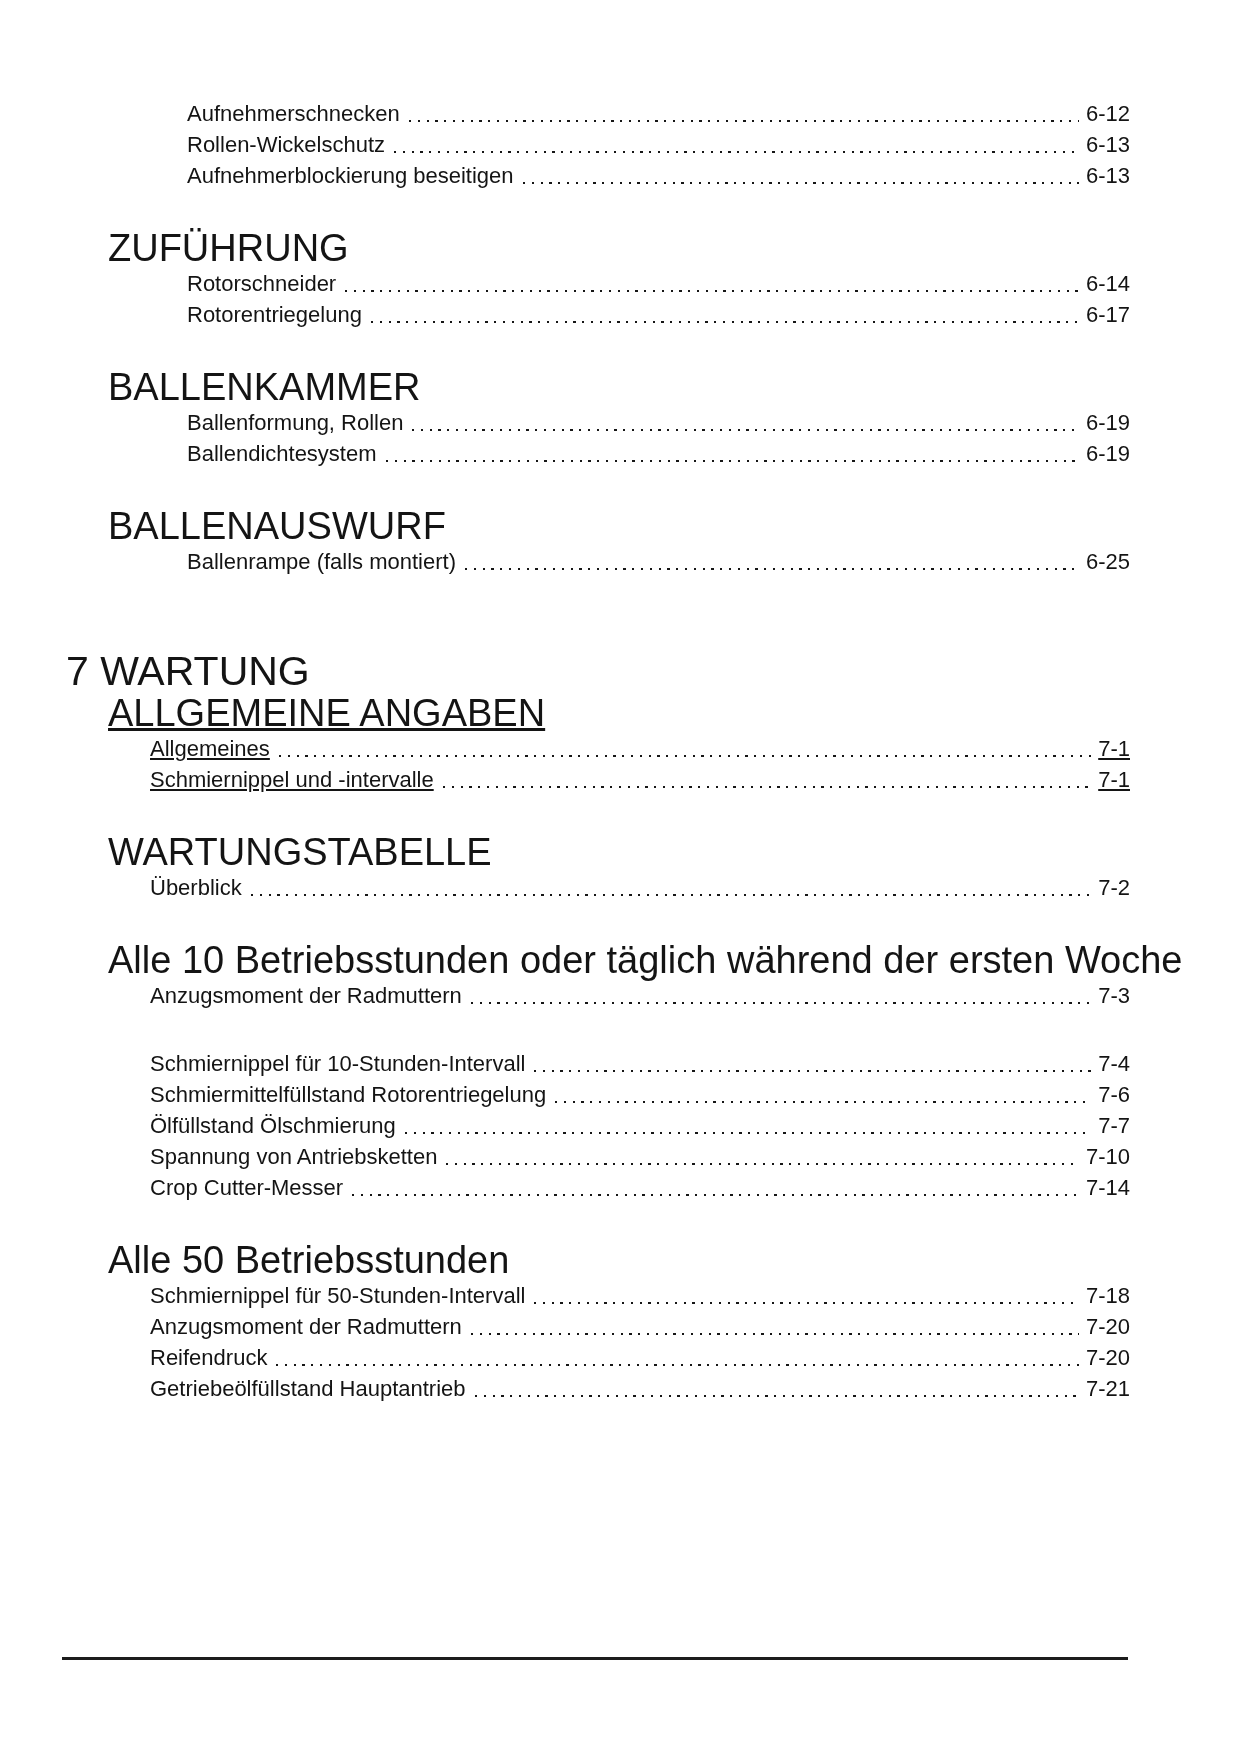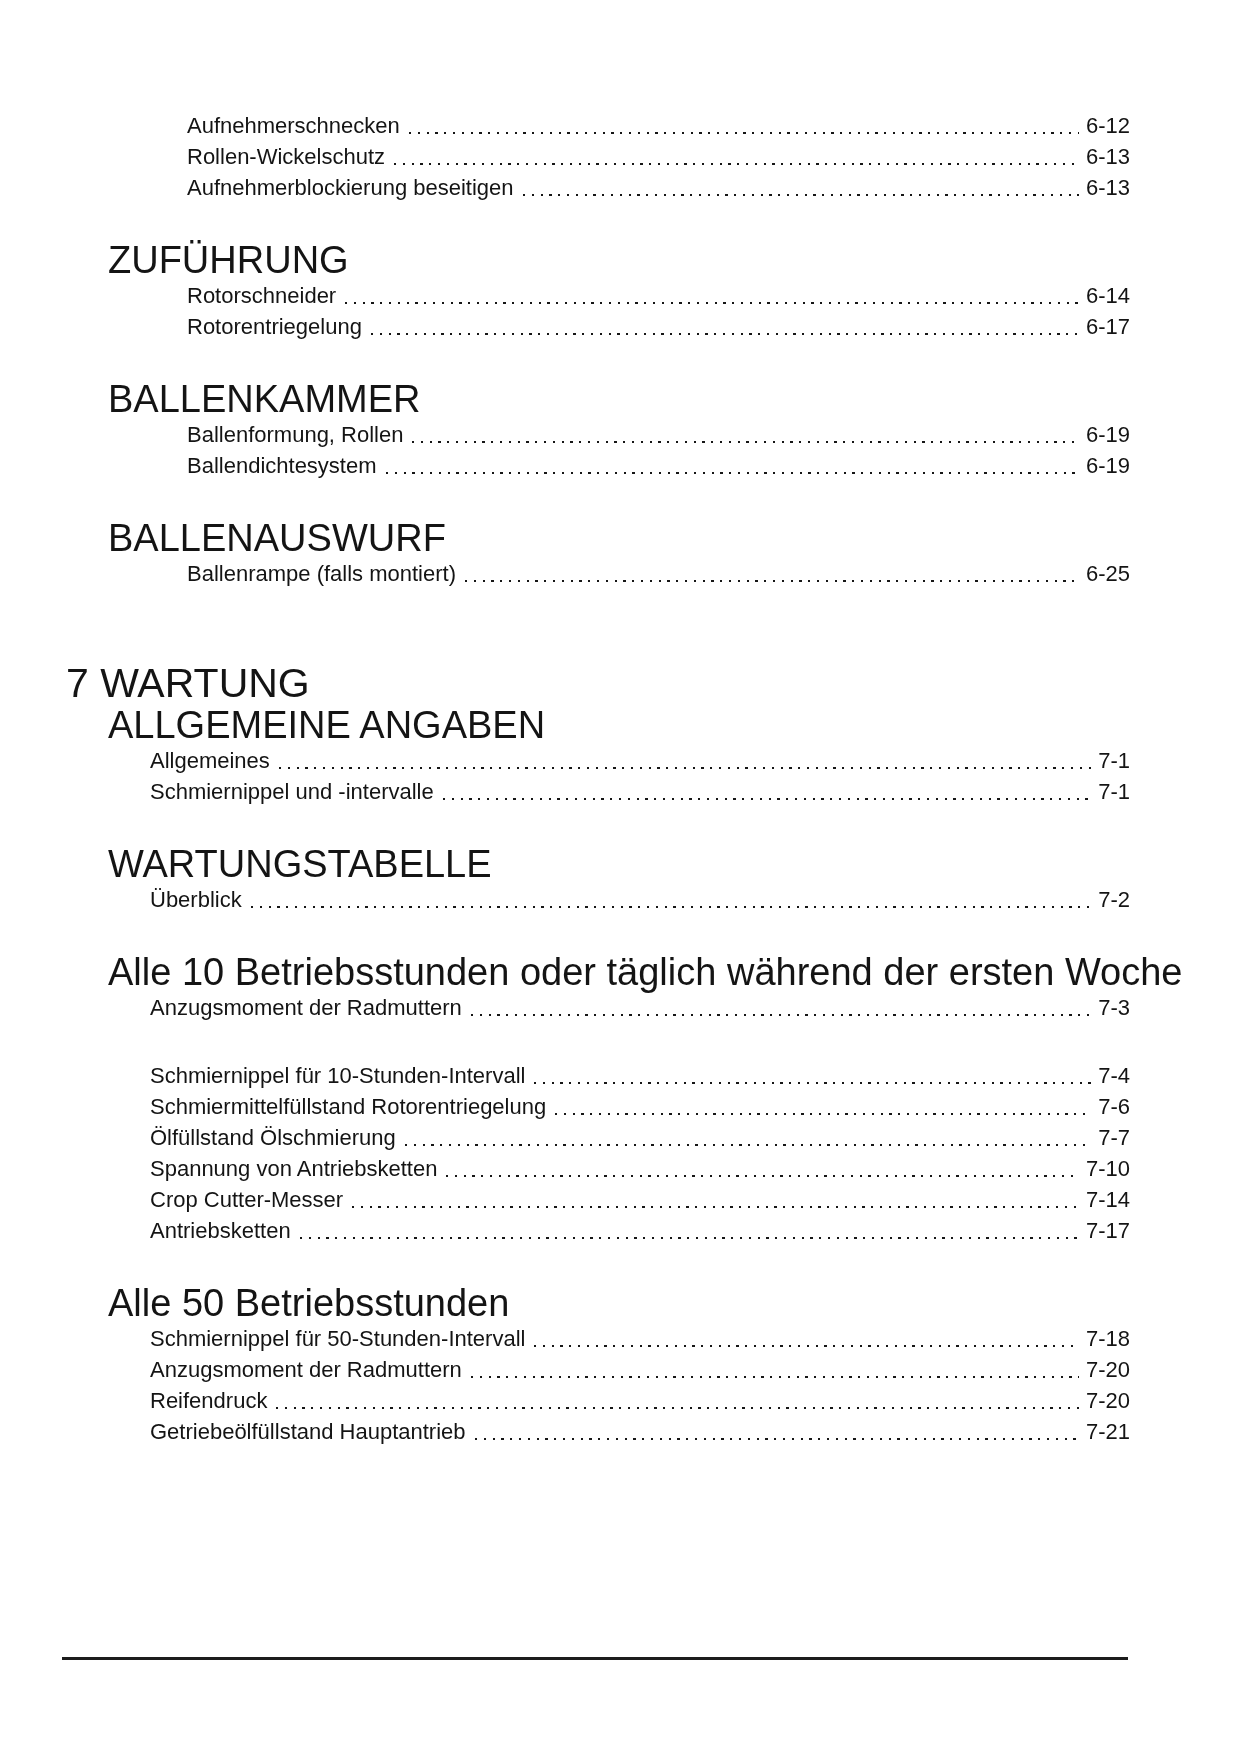--- a/index.html
+++ b/index.html
@@ -20,22 +20,22 @@
   .chapter-title {
     margin-top: 73px;
     padding-left: 66px;
     font-size: 41px;
     line-height: 43px;
     font-weight: 400;
     white-space: nowrap;
   }
 
   .section { margin-top: 37px; }
-  .part > .section:first-child { margin-top: 12px; }
-  .chapter-title + .section { margin-top: 0; }
+  .part > .section:first-child { margin-top: 0; }
+  .chapter-title + .section { margin-top: 0; text-decoration: underline; }
 
   .section-title {
     padding-left: 108px;
     font-size: 38px;
     line-height: 40px;
     font-weight: 400;
     white-space: nowrap;
   }
 
   .toc-entry {
@@ -181,25 +181,20 @@
         <div class="toc-entry">
           <span class="entry-label">Spannung von Antriebsketten</span>
           <span class="leader"></span>
           <span class="entry-page">7-10</span>
         </div>
         <div class="toc-entry">
           <span class="entry-label">Crop Cutter-Messer</span>
           <span class="leader"></span>
           <span class="entry-page">7-14</span>
         </div>
-        <div class="toc-entry">
-          <span class="entry-label">Antriebsketten</span>
-          <span class="leader"></span>
-          <span class="entry-page">7-17</span>
-        </div>
       </section>
       <section class="section">
         <div class="section-title">Alle 50 Betriebsstunden</div>
         <div class="toc-entry">
           <span class="entry-label">Schmiernippel für 50-Stunden-Intervall</span>
           <span class="leader"></span>
           <span class="entry-page">7-18</span>
         </div>
         <div class="toc-entry">
           <span class="entry-label">Anzugsmoment der Radmuttern</span>

